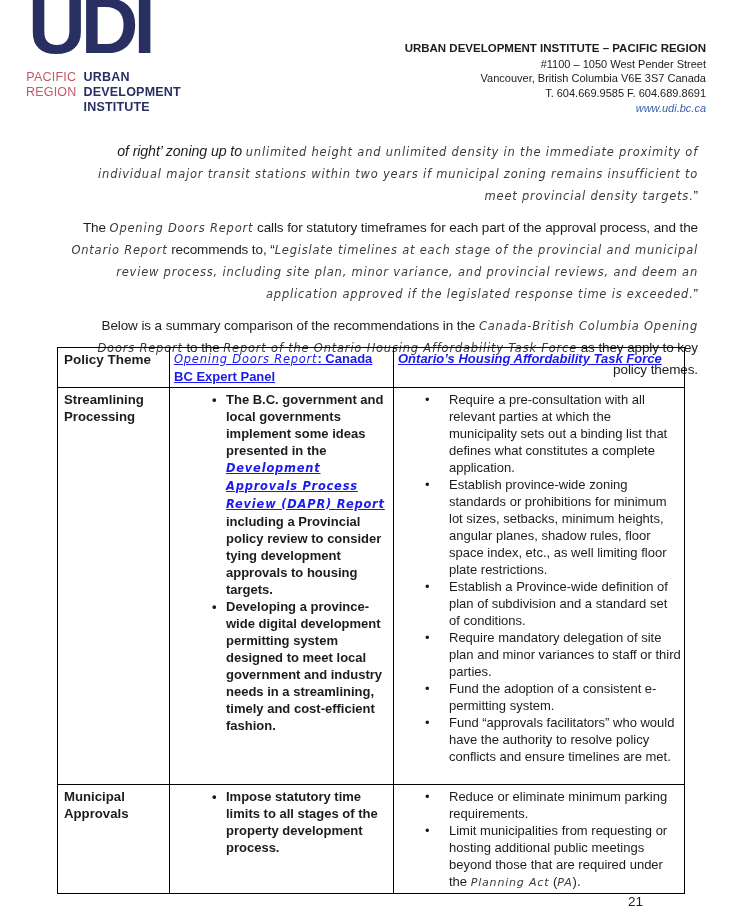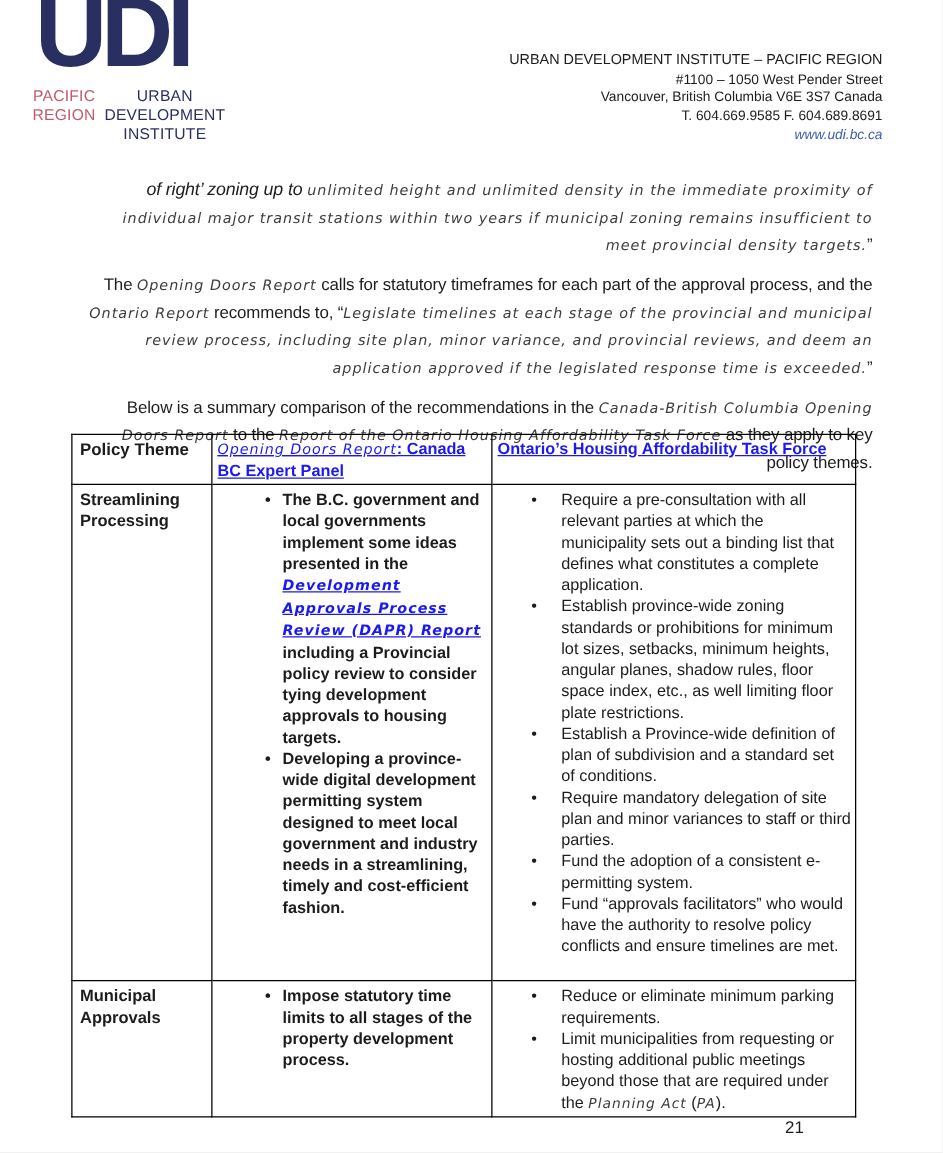--- a/index.html
+++ b/index.html
@@ -13,24 +13,24 @@
 
   
   .logo-udi {
     position: absolute; left: 28px; top: -14px;
     font-family: "Liberation Sans", sans-serif;
     font-weight: bold; font-size: 80px; line-height: 1;
     letter-spacing: -5px; color: #2a2f62;
   }
   .logo-sub { position: absolute; left: 26px; top: 70px; display: flex; gap: 7px; }
   .logo-pr { text-align: center; color: #c05a6b; font-size: 12.5px; line-height: 15px; font-weight: 400; letter-spacing: 0.2px; }
-  .logo-ui { text-align: center; color: #2a2f62; font-size: 12.5px; line-height: 15px; font-weight: normal; letter-spacing: 0.2px; }
+  .logo-ui { text-align: left; color: #2a2f62; font-size: 12.5px; line-height: 15px; font-weight: bold; letter-spacing: 0.2px; }
 
   .org-block { position: absolute; right: 48px; top: 41px; text-align: right; font-size: 11px; line-height: 14.7px; color: #1c1c1c; }
-  .org-block .org-name { font-weight: normal; font-size: 11.5px; margin-bottom: 1px; }
+  .org-block .org-name { font-weight: bold; font-size: 11.5px; margin-bottom: 1px; }
   .org-block .site { color: #3a5dae; text-decoration: none; font-style: italic; }
 
   
   .content { position: absolute; left: 71px; top: 141px; width: 627px; text-align: right; }
   .content p { font-size: 13.5px; line-height: 21px; margin-bottom: 10px; letter-spacing: -0.1px; }
   .lead-italic { font-style: italic; font-size: 14.2px; }
   .tek {
     font-family: "DejaVu Sans", sans-serif; font-style: italic;
     font-size: 0.85em; letter-spacing: 0.8px; color: #3c3c3c;
   }
@@ -38,21 +38,21 @@
   
   .table-wrap { position: absolute; left: 57px; top: 347px; }
   table { border-collapse: collapse; table-layout: fixed; width: 627px; font-size: 13px; line-height: 17px; }
   td { border: 1.5px solid #000; vertical-align: top; padding: 2px 3px 2px 4px; }
   td.theme { font-weight: bold; font-size: 13.2px; line-height: 17px; padding-left: 6px; padding-top: 3px; }
   .hdr td { height: 37px; }
   .hdr .theme { font-size: 13.5px; }
   .link-u { text-decoration: underline; color: #1a1aee; }
   a.doc-link { color: #1a1aee; text-decoration: underline; cursor: pointer; }
   .blue-bold { color: #1a1aee; font-weight: bold; }
-  .blue-bold-italic { color: #1a1aee; font-weight: bold; }
+  .blue-bold-italic { color: #1a1aee; font-weight: bold; font-style: italic; }
   .tek-link { font-family: "DejaVu Sans", sans-serif; font-style: italic; font-size: 0.88em; letter-spacing: 0.8px; color: #1a1aee; }
 
   ul.bullets { list-style: none; margin-top: 1px; }
   ul.bullets li { position: relative; }
   .col-bc ul.bullets { padding-left: 36px; font-weight: bold; }
   .col-bc ul.bullets li { padding-left: 16px; }
   .col-on ul.bullets { padding-left: 25px; }
   .col-on ul.bullets li { padding-left: 26px; }
   ul.bullets li::before { content: "\2022"; position: absolute; left: 2px; top: 0; font-size: 13px; }
 

